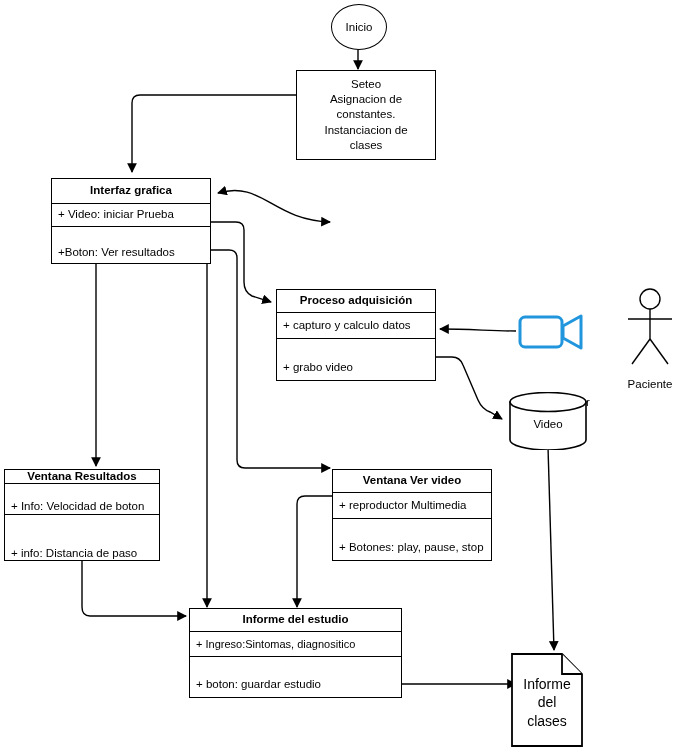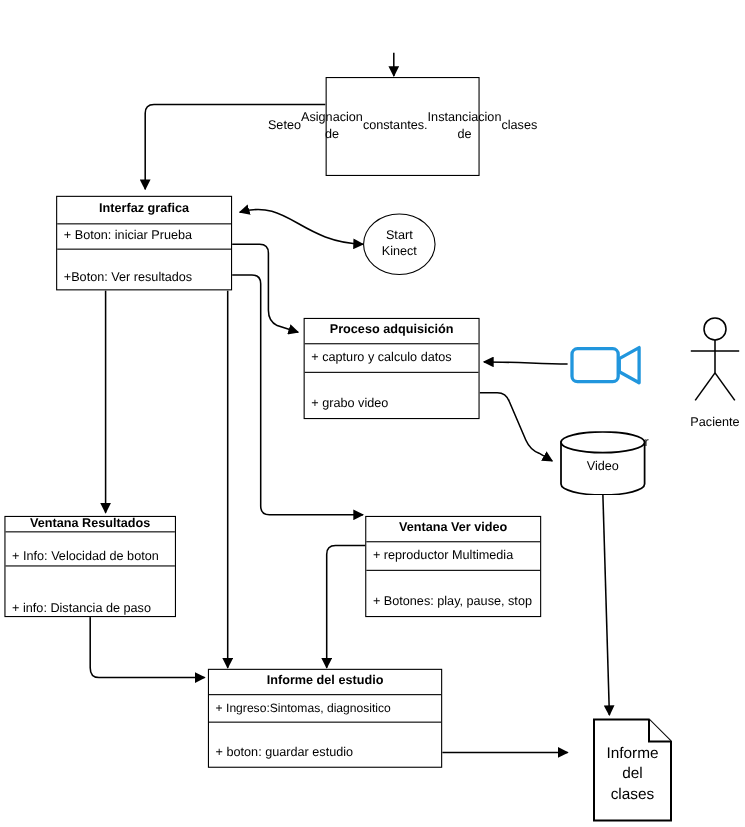--- a/index.html
+++ b/index.html
@@ -60,21 +60,21 @@
 
   
   .plainbox {
     position: absolute;
     box-sizing: border-box;
     border: 1.4px solid #000;
     background: #ffffff;
     font-size: 11.5px;
     text-align: center;
     display: flex;
-    flex-direction: row;
+    flex-direction: column;
     align-items: center;
     justify-content: center;
     line-height: 1.32;
     padding: 0 20px;
   }
 
   
   .ellipse {
     position: absolute;
     box-sizing: border-box;
@@ -161,39 +161,38 @@
       <path d="M 82 561 L 82 607 Q 82 616 90 616 L 186 616" marker-end="url(#arrow)"></path>
 
       <path d="M 337 496 L 305 496 Q 297 496 297 504 L 297 607" marker-end="url(#arrow)"></path>
 
       <path d="M 548 447 L 554 650" marker-end="url(#arrow)"></path>
 
       <path d="M 402 684 L 516 684" marker-end="url(#arrow)"></path>
     </g>
   </svg>
 
+  <div class="ellipse" style="left:331px; top:4px; width:56px; height:46px;">
+    <span>Inicio</span>
+  </div>
 
   <div class="plainbox" style="left:296px; top:70px; width:140px; height:90px;">
     <span>Seteo</span>
     <span>Asignacion de</span>
     <span>constantes.</span>
     <span>Instanciacion de</span>
     <span>clases</span>
   </div>
 
   <div class="uml" style="left:51px; top:178px; width:160px; height:86px;">
     <div class="title" style="height:30px;">Interfaz grafica</div>
-    <div class="row" style="height:28px;">+ Boton: iniciar Prueba</div>
+    <div class="row" style="height:28px;">+ Video: iniciar Prueba</div>
     <div class="row last" style="height:26px;">+Boton: Ver resultados</div>
   </div>
 
-  <div class="ellipse" style="left:330px; top:194px; width:66px; height:56px;">
-    <span>Start</span>
-    <span>Kinect</span>
-  </div>
 
   <div class="uml" style="left:276px; top:289px; width:160px; height:92px;">
     <div class="title" style="height:28px;">Proceso adquisición</div>
     <div class="row" style="height:32px;">+ capturo y calculo datos</div>
     <div class="row last" style="height:32px;">+ grabo video</div>
   </div>
 
   <div class="icon-wrap" style="left:518px; top:313px; width:72px; height:38px;">
     <svg width="72" height="38" viewBox="0 0 72 38" xmlns="http://www.w3.org/2000/svg">
       <rect x="2" y="4" width="42" height="30" rx="5" ry="5" fill="#ffffff" stroke="#2196dd" stroke-width="3"></rect>
@@ -234,21 +233,21 @@
     <div class="row" style="height:32px;">+ reproductor Multimedia</div>
     <div class="row last" style="height:32px;">+ Botones: play, pause, stop</div>
   </div>
 
   <div class="uml" style="left:189px; top:608px; width:213px; height:90px;">
     <div class="title" style="height:28px;">Informe del estudio</div>
     <div class="row" style="height:31px; font-size:11px;">+ Ingreso:Sintomas, diagnositico</div>
     <div class="row last" style="height:31px;">+ boton: guardar estudio</div>
   </div>
 
-  <div class="docshape" style="left:538px; top:652px; width:74px; height:96px;">
+  <div class="docshape" style="left:510px; top:652px; width:74px; height:96px;">
     <svg width="74" height="96" viewBox="0 0 74 96" xmlns="http://www.w3.org/2000/svg">
       <path d="M 2 2 L 52 2 L 72 22 L 72 94 L 2 94 Z" fill="#ffffff" stroke="#000" stroke-width="1.8" stroke-linejoin="miter"></path>
       <path d="M 52 2 L 52 22 L 72 22" fill="#ffffff" stroke="#000" stroke-width="1.8" stroke-linejoin="miter"></path>
     </svg>
     <div class="doc-label">
       <div>Informe</div>
       <div>del</div>
       <div>clases</div>
     </div>
   </div>

